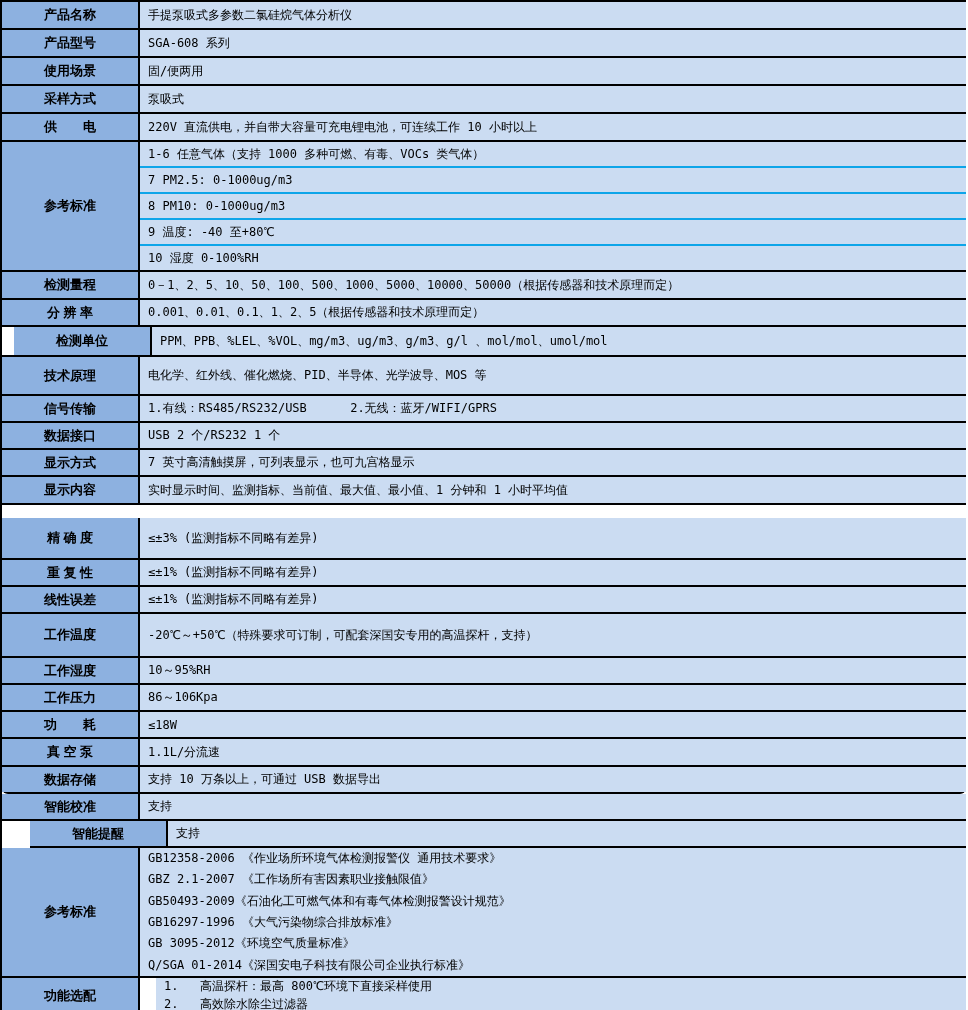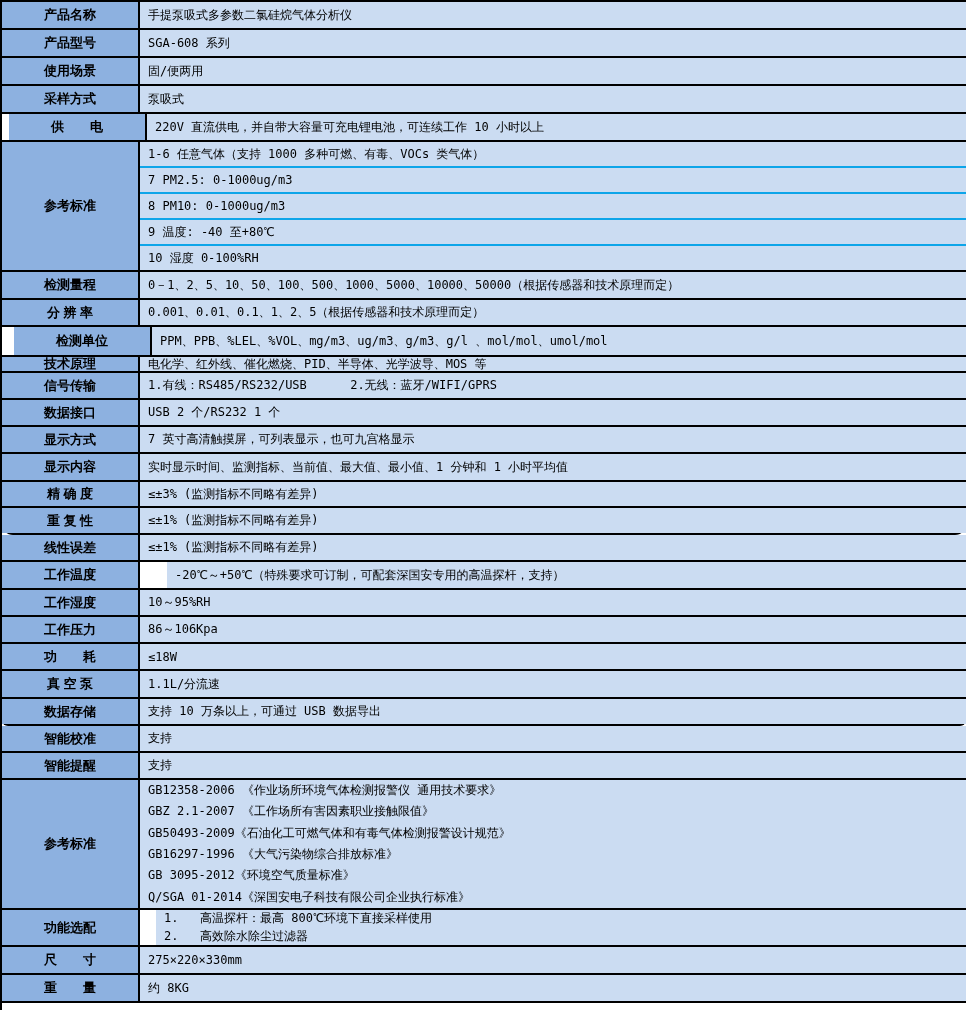--- a/index.html
+++ b/index.html
@@ -71,21 +71,21 @@
       <div class="value-cell">
         <div class="value-line">固/便两用</div>
       </div>
     </div>
     <div class="row" style="height: 28px;">
       <div class="label-cell">采样方式</div>
       <div class="value-cell">
         <div class="value-line">泵吸式</div>
       </div>
     </div>
-    <div class="row" style="height: 28px; padding-left: 7px;">
+    <div class="row" style="height: 28px;">
       <div class="label-cell">供　　电</div>
       <div class="value-cell">
         <div class="value-line">220V 直流供电，并自带大容量可充电锂电池，可连续工作 10 小时以上</div>
       </div>
     </div>
     <div class="row" style="height: 130px;">
       <div class="label-cell">参考标准</div>
       <div class="value-cell divided">
         <div class="value-line">1-6 任意气体（支持 1000 多种可燃、有毒、VOCs 类气体）</div>
         <div class="value-line">7 PM2.5: 0-1000ug/m3</div>
@@ -105,21 +105,21 @@
       <div class="value-cell">
         <div class="value-line">0.001、0.01、0.1、1、2、5（根据传感器和技术原理而定）</div>
       </div>
     </div>
     <div class="row" style="height: 30px; padding-left: 12px;">
       <div class="label-cell">检测单位</div>
       <div class="value-cell">
         <div class="value-line">PPM、PPB、%LEL、%VOL、mg/m3、ug/m3、g/m3、g/l 、mol/mol、umol/mol</div>
       </div>
     </div>
-    <div class="row" style="height: 16px;">
+    <div class="row" style="height: 39px;">
       <div class="label-cell">技术原理</div>
       <div class="value-cell">
         <div class="value-line">电化学、红外线、催化燃烧、PID、半导体、光学波导、MOS 等</div>
       </div>
     </div>
     <div class="row" style="height: 27px;">
       <div class="label-cell">信号传输</div>
       <div class="value-cell">
         <div class="value-line">1.有线：RS485/RS232/USB      2.无线：蓝牙/WIFI/GPRS</div>
       </div>
@@ -135,39 +135,39 @@
       <div class="value-cell">
         <div class="value-line">7 英寸高清触摸屏，可列表显示，也可九宫格显示</div>
       </div>
     </div>
     <div class="row" style="height: 28px;">
       <div class="label-cell">显示内容</div>
       <div class="value-cell">
         <div class="value-line">实时显示时间、监测指标、当前值、最大值、最小值、1 分钟和 1 小时平均值</div>
       </div>
     </div>
-    <div class="row" style="height: 26px;">
+    <div class="row" style="height: 42px; margin-top: 13px;">
       <div class="label-cell">精 确 度</div>
       <div class="value-cell">
         <div class="value-line">≤±3% (监测指标不同略有差异)</div>
       </div>
     </div>
-    <div class="row" style="height: 27px; border-radius: 11px;">
+    <div class="row" style="height: 27px;">
       <div class="label-cell">重 复 性</div>
       <div class="value-cell">
         <div class="value-line">≤±1% (监测指标不同略有差异)</div>
       </div>
     </div>
     <div class="row" style="height: 27px;">
       <div class="label-cell">线性误差</div>
       <div class="value-cell">
         <div class="value-line">≤±1% (监测指标不同略有差异)</div>
       </div>
     </div>
-    <div class="row" style="height: 28px; gap: 27px;">
+    <div class="row" style="height: 44px;">
       <div class="label-cell">工作温度</div>
       <div class="value-cell">
         <div class="value-line">-20℃～+50℃（特殊要求可订制，可配套深国安专用的高温探杆，支持）</div>
       </div>
     </div>
     <div class="row" style="height: 27px;">
       <div class="label-cell">工作湿度</div>
       <div class="value-cell">
         <div class="value-line">10～95%RH</div>
       </div>
@@ -195,21 +195,21 @@
       <div class="value-cell">
         <div class="value-line">支持 10 万条以上，可通过 USB 数据导出</div>
       </div>
     </div>
     <div class="row" style="height: 27px;">
       <div class="label-cell">智能校准</div>
       <div class="value-cell">
         <div class="value-line">支持</div>
       </div>
     </div>
-    <div class="row" style="height: 27px;">
+    <div class="row" style="height: 27px; margin-left: 28px;">
       <div class="label-cell">智能提醒</div>
       <div class="value-cell">
         <div class="value-line">支持</div>
       </div>
     </div>
     <div class="row" style="height: 130px;">
       <div class="label-cell">参考标准</div>
       <div class="value-cell">
         <div class="value-line">GB12358-2006 《作业场所环境气体检测报警仪 通用技术要求》</div>
         <div class="value-line">GBZ 2.1-2007 《工作场所有害因素职业接触限值》</div>

